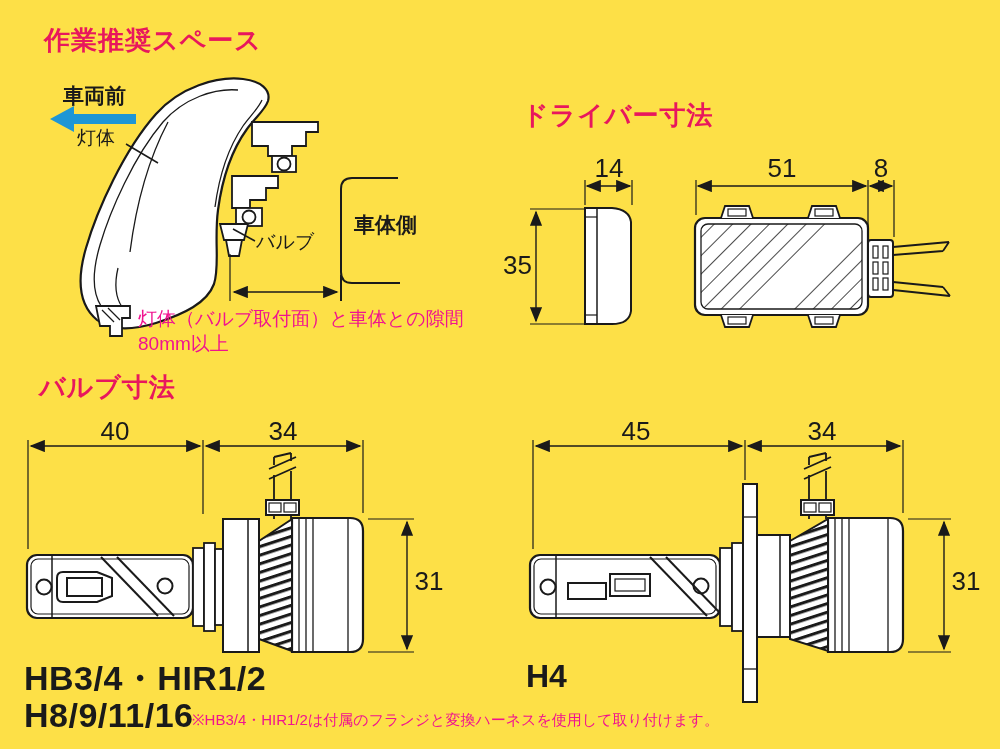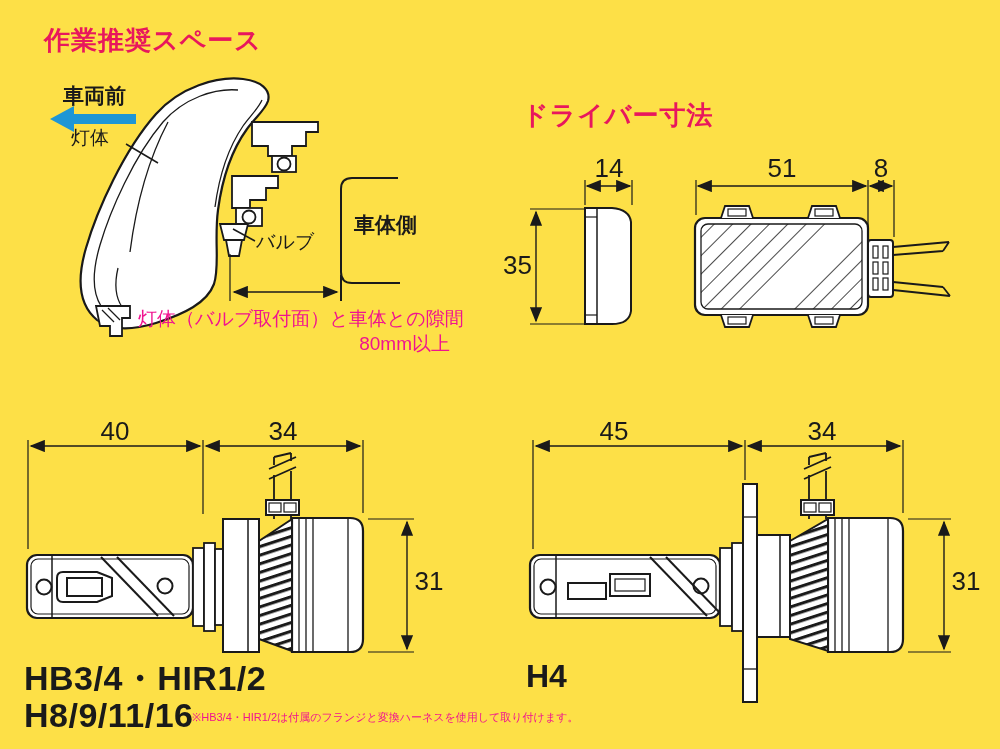--- a/index.html
+++ b/index.html
@@ -5,24 +5,24 @@
   html,body{margin:0;padding:0;background:#fff;}
   .canvas{position:relative;width:1000px;height:749px;background:#fde047;
           font-family:Liberation Sans, sans-serif;color:#1a1a1a;overflow:hidden;}
   .canvas svg{position:absolute;left:0;top:0;}
   .lbl{position:absolute;white-space:nowrap;line-height:1.15;}
   .heading{font-size:26px;font-weight:bold;color:#E8175D;letter-spacing:1px;}
   .jp{font-size:19px;}
   .jp-bold{font-size:21px;font-weight:bold;}
   .num{font-size:26px;text-align:center;}
   .num-r{font-size:26px;text-align:right;}
-  .gap-note{font-size:19px;text-align:right;line-height:25px;color:#F0138F;}
+  .gap-note{font-size:19px;text-align:left;line-height:25px;color:#F0138F;}
   .type-label{font-size:34px;font-weight:bold;letter-spacing:0.5px;}
   .h4-label{font-size:32px;font-weight:bold;}
-  .footnote{font-size:11px;color:#F0138F;}
+  .footnote{font-size:15px;color:#F0138F;}
   
   .s22{stroke:#1a1a1a;stroke-width:2.2;fill:#fff;}
   .s2{stroke:#1a1a1a;stroke-width:2;fill:#fff;}
   .s2n{stroke:#1a1a1a;stroke-width:2;fill:none;}
   .s18{stroke:#1a1a1a;stroke-width:1.8;fill:#fff;}
   .s18n{stroke:#1a1a1a;stroke-width:1.8;fill:none;}
   .s15n{stroke:#1a1a1a;stroke-width:1.5;fill:none;}
   .s13n{stroke:#1a1a1a;stroke-width:1.3;fill:none;}
   .s12n{stroke:#1a1a1a;stroke-width:1.2;fill:none;}
   .dim{stroke:#1a1a1a;stroke-width:1.4;fill:none;}
@@ -226,38 +226,39 @@
     <line class="dim" x1="536" y1="446" x2="742" y2="446" marker-start="url(#ah)" marker-end="url(#ah)"></line>
     <line class="dim" x1="748" y1="446" x2="900" y2="446" marker-start="url(#ah)" marker-end="url(#ah)"></line>
     <line class="ext" x1="908" y1="519" x2="951" y2="519"></line>
     <line class="ext" x1="908" y1="652" x2="951" y2="652"></line>
     <line class="dim" x1="944" y1="522" x2="944" y2="649" marker-start="url(#ah)" marker-end="url(#ah)"></line>
   </g>
 </svg>
 
 <div class="lbl heading" style="left:44px;top:26px;">作業推奨スペース</div>
 <div class="lbl jp-bold" style="left:63px;top:84px;">車両前</div>
-<div class="lbl jp" style="left:71px;top:127px;">灯体</div>
+<div class="lbl jp" style="left:77px;top:127px;">灯体</div>
 <div class="lbl jp" style="left:256px;top:231px;">バルブ</div>
 <div class="lbl jp-bold" style="left:354px;top:213px;">車体側</div>
 <div class="lbl gap-note" style="left:138px;top:306px;width:312px;">
   <div>灯体（バルブ取付面）と車体との隙間</div>
   <div>80mm以上</div>
 </div>
 
 <div class="lbl heading" style="left:522px;top:101px;">ドライバー寸法</div>
 <div class="lbl num" style="left:586px;top:154px;width:46px;">14</div>
 <div class="lbl num" style="left:759px;top:154px;width:46px;">51</div>
 <div class="lbl num" style="left:866px;top:154px;width:30px;">8</div>
 <div class="lbl num-r" style="left:488px;top:251px;width:44px;text-align:right;">35</div>
 
+<div class="lbl heading" style="left:39px;top:373px;">バルブ寸法</div>
 <div class="lbl num" style="left:92px;top:417px;width:46px;">40</div>
 <div class="lbl num" style="left:260px;top:417px;width:46px;">34</div>
 <div class="lbl num" style="left:411px;top:567px;width:36px;">31</div>
-<div class="lbl num" style="left:591px;top:417px;width:46px;">45</div>
+<div class="lbl num" style="left:613px;top:417px;width:46px;">45</div>
 <div class="lbl num" style="left:799px;top:417px;width:46px;">34</div>
 <div class="lbl num" style="left:948px;top:567px;width:36px;">31</div>
 
 <div class="lbl type-label" style="left:24px;top:659px;">HB3/4・HIR1/2</div>
 <div class="lbl type-label" style="left:24px;top:696px;">H8/9/11/16</div>
 <div class="lbl h4-label" style="left:526px;top:658px;">H4</div>
 <div class="lbl footnote" style="left:192px;top:711px;">※HB3/4・HIR1/2は付属のフランジと変換ハーネスを使用して取り付けます。</div>
 
 </div>
 

